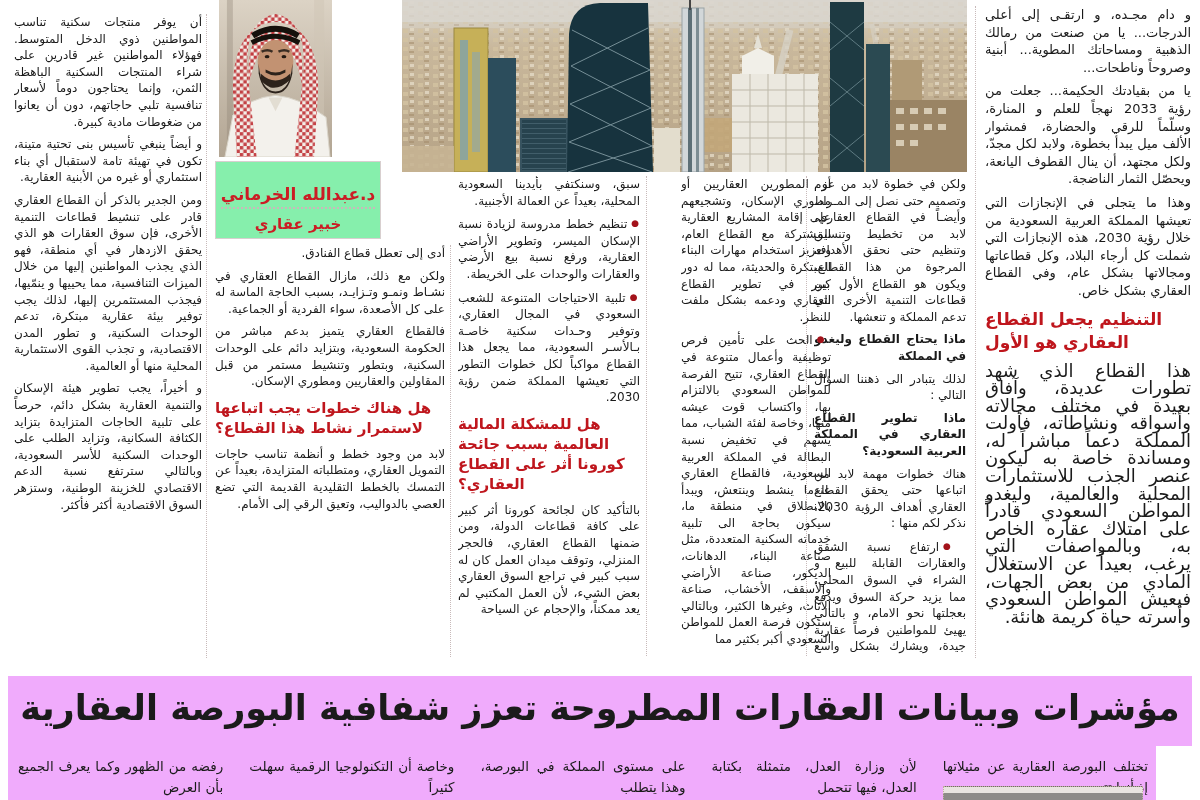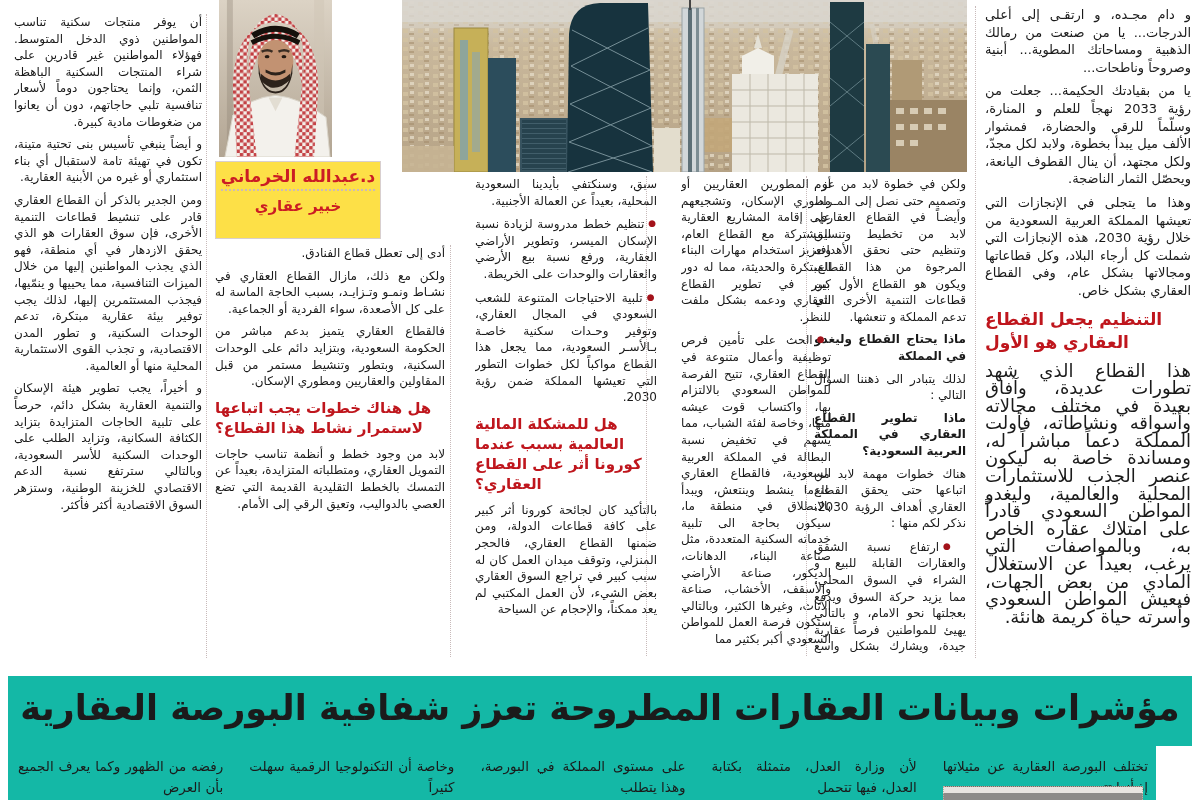--- a/index.html
+++ b/index.html
@@ -20,34 +20,34 @@
     color:#bf161d;font-weight:bold;font-size:15px;line-height:20px;
     text-align:left;margin:8px 0 8px 0;
   }
   .li .dot{color:#a3121a;font-size:9px;vertical-align:2px;margin-left:4px;}
   .sep{position:absolute;width:0;border-right:1px dotted #c8baba;}
   
   .portrait{position:absolute;left:219px;top:0;width:113px;height:157px;overflow:hidden;background:#cfc4b2;}
   .portrait svg{display:block;width:100%;height:100%;}
   .captionbox{
     position:absolute;left:215px;top:161px;width:166px;height:78px;
-    border:1px solid #d8cfcf;background:#fde047;text-align:center;padding-top:4px;box-sizing:border-box;
+    border:1px solid #d8cfcf;background:#86efac;text-align:center;padding-top:22px;box-sizing:border-box;
   }
   .cap-name{
     display:inline-block;color:#cb1c24;font-weight:bold;font-size:17px;
     padding-bottom:3px;border-bottom:2px dotted #c9b9b9;
   }
   .cap-title{color:#cb1c24;font-weight:bold;font-size:15px;margin-top:6px;}
   
   .cityphoto{position:absolute;left:402px;top:0;width:565px;height:172px;overflow:hidden;}
   .cityphoto svg{display:block;width:100%;height:100%;}
   
   .band{
     position:absolute;left:8px;top:676px;width:1184px;height:124px;
-    background:#14b8a6;
+    background:#f0abfc;
   }
   .band h1{
     margin:0;padding-top:12px;text-align:center;
     font-size:35px;font-weight:bold;color:#1b1b1b;letter-spacing:-1px;
   }
   .bandcols{
     position:absolute;left:10px;top:80px;width:1130px;height:44px;overflow:hidden;
     display:flex;flex-direction:row;gap:26px;direction:rtl;
   }
   .bandcols .bcol{flex:1;font-size:13.5px;line-height:21px;text-align:justify;color:#1a1a1a;}
@@ -211,25 +211,25 @@
     <p>هناك خطوات مهمة لابد من اتباعها حتى يحقق القطاع العقاري أهداف الرؤية 2030، نذكر لكم منها :</p>
     <p class="li"><span class="dot">●</span><span>ارتفاع نسبة الشقق والعقارات القابلة للبيع و الشراء في السوق المحلي، مما يزيد حركة السوق ويدفع بعجلتها نحو الامام، و بالتالي يهيئ للمواطنين فرصاً عقارية جيدة، ويشارك بشكل واسع في الناتج المحلي، ويدعم الاقتصاد الوطني.</span></p>
 
   </div>
 
   <div class="col" style="left:681px;top:176px;width:150px;height:482px;">
     <p>أو المطورين العقاريين أو مطوري الإسكان، وتشجيعهم على إقامة المشاريع العقارية المشتركة مع القطاع العام، وتعزيز استخدام مهارات البناء المبتكرة والحديثة، مما له دور كبير في تطوير القطاع العقاري ودعمه بشكل ملفت للنظر.</p>
     <p class="li"><span class="dot">●</span><span>الحث على تأمين فرص توظيفية وأعمال متنوعة في القطاع العقاري، تتيح الفرصة للمواطن السعودي بالالتزام بها، واكتساب قوت عيشه منها، وخاصة لفئة الشباب، مما يسهم في تخفيض نسبة البطالة في المملكة العربية السعودية، فالقطاع العقاري عندما ينشط وينتعش، ويبدأ بالانطلاق في منطقة ما، سيكون بحاجة الى تلبية خدماته السكنية المتعددة، مثل صناعة البناء، الدهانات، الديكور، صناعة الأراضي والأسقف، الأخشاب، صناعة الأثاث، وغيرها الكثير، وبالتالي ستكون فرصة العمل للمواطن السعودي أكبر بكثير مما</span></p>
   </div>
 
-  <div class="col" style="left:458px;top:176px;width:182px;height:482px;margin-left:17px;">
+  <div class="col" style="left:458px;top:176px;width:182px;height:482px;">
     <p>سبق، وسنكتفي بأيدينا السعودية المحلية، بعيداً عن العمالة الأجنبية.</p>
     <p class="li"><span class="dot">●</span><span>تنظيم خطط مدروسة لزيادة نسبة الإسكان الميسر، وتطوير الأراضي العقارية، ورفع نسبة بيع الأرضي والعقارات والوحدات على الخريطة.</span></p>
     <p class="li"><span class="dot">●</span><span>تلبية الاحتياجات المتنوعة للشعب السعودي في المجال العقاري، وتوفير وحـدات سكنية خاصـة بـالأسـر السعودية، مما يجعل هذا القطاع مواكباً لكل خطوات التطور التي تعيشها المملكة ضمن رؤية 2030.</span></p>
-    <div class="redhead">هل للمشكلة المالية العالمية بسبب عندما كورونا أثر على القطاع العقاري؟</div>
+    <div class="redhead">هل للمشكلة المالية العالمية بسبب جائحة كورونا أثر على القطاع العقاري؟</div>
     <p>بالتأكيد كان لجائحة كورونا أثر كبير على كافة قطاعات الدولة، ومن ضمنها القطاع العقاري، فالحجر المنزلي، وتوقف ميدان العمل كان له سبب كبير في تراجع السوق العقاري بعض الشيء، لأن العمل المكتبي لم يعد ممكناً، والإحجام عن السياحة</p>
   </div>
 
   <div class="col" style="left:215px;top:245px;width:230px;height:414px;">
     <p class="cont">أدى إلى تعطل قطاع الفنادق.</p>
     <p>ولكن مع ذلك، مازال القطاع العقاري في نشـاط ونمـو وتـزايـد، بسبب الحاجة الماسة له على كل الأصعدة، سواء الفردية أو الجماعية.</p>
     <p>فالقطاع العقاري يتميز بدعم مباشر من الحكومة السعودية، وبتزايد دائم على الوحدات السكنية، وبتطور وتنشيط مستمر من قبل المقاولين والعقاريين ومطوري الإسكان.</p>
     <div class="redhead">هل هناك خطوات يجب اتباعها لاستمرار نشاط هذا القطاع؟</div>
     <p>لابد من وجود خطط و أنظمة تناسب حاجات التمويل العقاري، ومتطلباته المتزايدة، بعيداً عن التمسك بالخطط التقليدية القديمة التي تضع العصي بالدواليب، وتعيق الرقي إلى الأمام.</p>
   </div>

